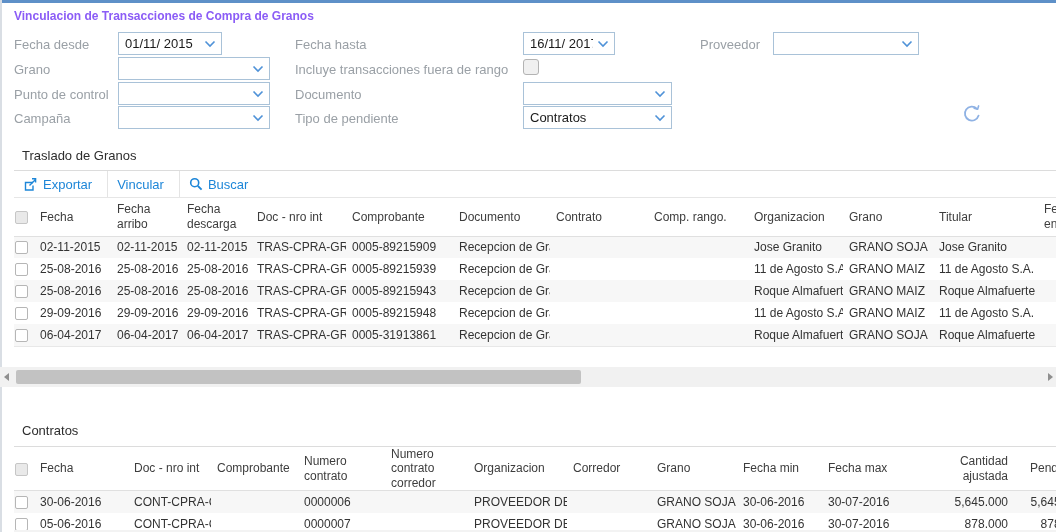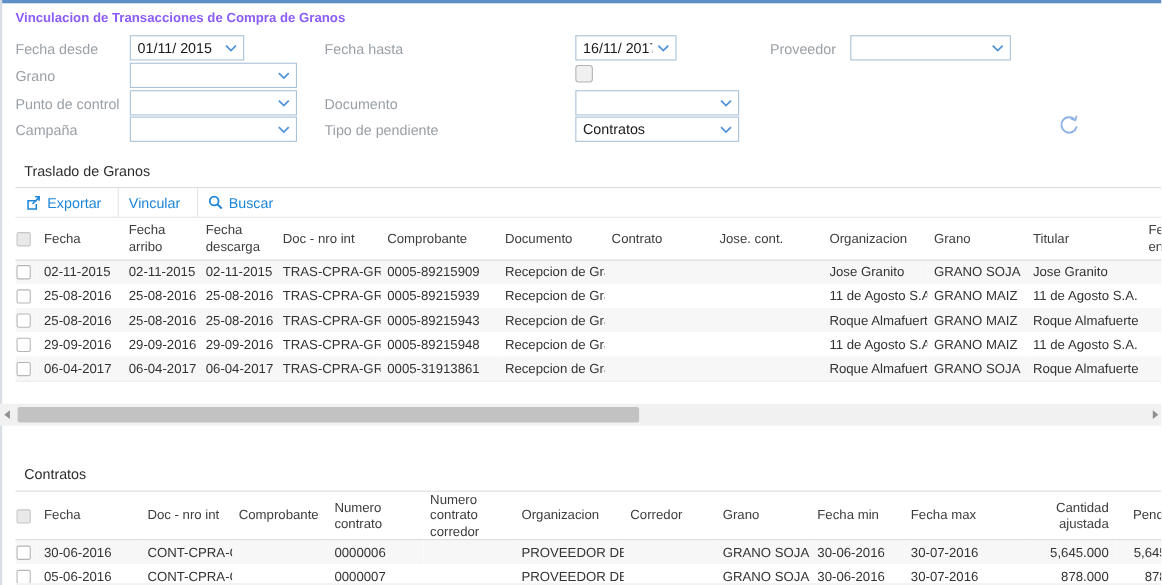--- a/index.html
+++ b/index.html
@@ -83,20 +83,21 @@
   </div>
 
   <div class="lbl" style="left:14px; top:62px">Grano</div>
   <div class="fld" style="left:118px; top:57px; width:152px">
     <span class="val"></span>
     <svg class="chev" width="12" height="8" viewBox="0 0 12 8">
         <polyline points="1.5,1.5 6,6 10.5,1.5" fill="none" stroke="#4f92d8" stroke-width="1.6"></polyline>
       </svg>
   </div>
 
+  <div class="lbl" style="left:295px; top:62px">Incluye transacciones fuera de rango</div>
   <div class="checkbox" style="left:523px; top:59px"></div>
 
   <div class="lbl" style="left:14px; top:87px">Punto de control</div>
   <div class="fld" style="left:118px; top:82px; width:152px">
     <span class="val"></span>
     <svg class="chev" width="12" height="8" viewBox="0 0 12 8">
         <polyline points="1.5,1.5 6,6 10.5,1.5" fill="none" stroke="#4f92d8" stroke-width="1.6"></polyline>
       </svg>
   </div>
 
@@ -172,21 +173,21 @@
         <thead>
           <tr style="height:38px">
             <th class="cbcell"><span class="cb cb-h"></span></th>
             <th>Fecha</th>
             <th>Fecha arribo</th>
             <th>Fecha descarga</th>
             <th>Doc - nro int</th>
             <th>Comprobante</th>
             <th>Documento</th>
             <th>Contrato</th>
-            <th>Jose. cont.</th>
+            <th>Comp. rango.</th>
             <th>Organizacion</th>
             <th>Grano</th>
             <th>Titular</th>
             <th>Fecha entrega</th>
           </tr>
         </thead>
         <tbody>
           <tr style="height:22px">
             <td class="cbcell"><span class="cb"></span></td>
             <td>02-11-2015</td>

